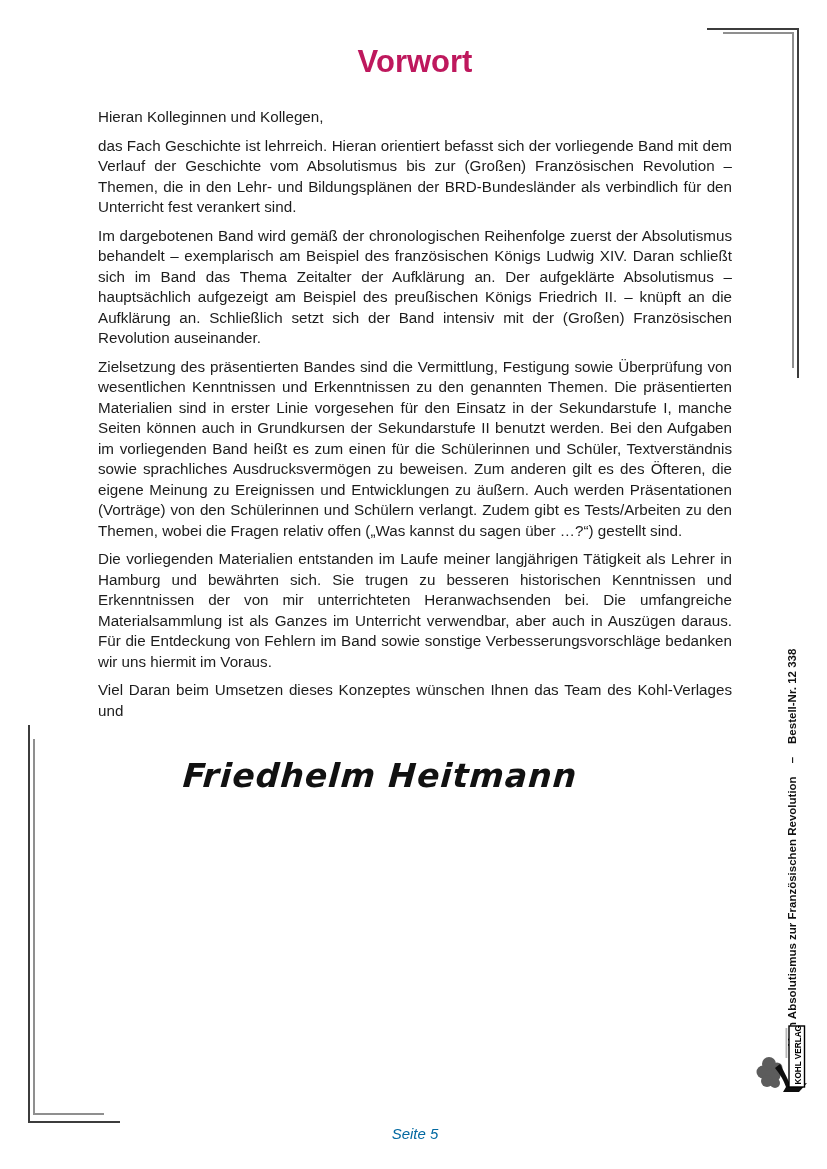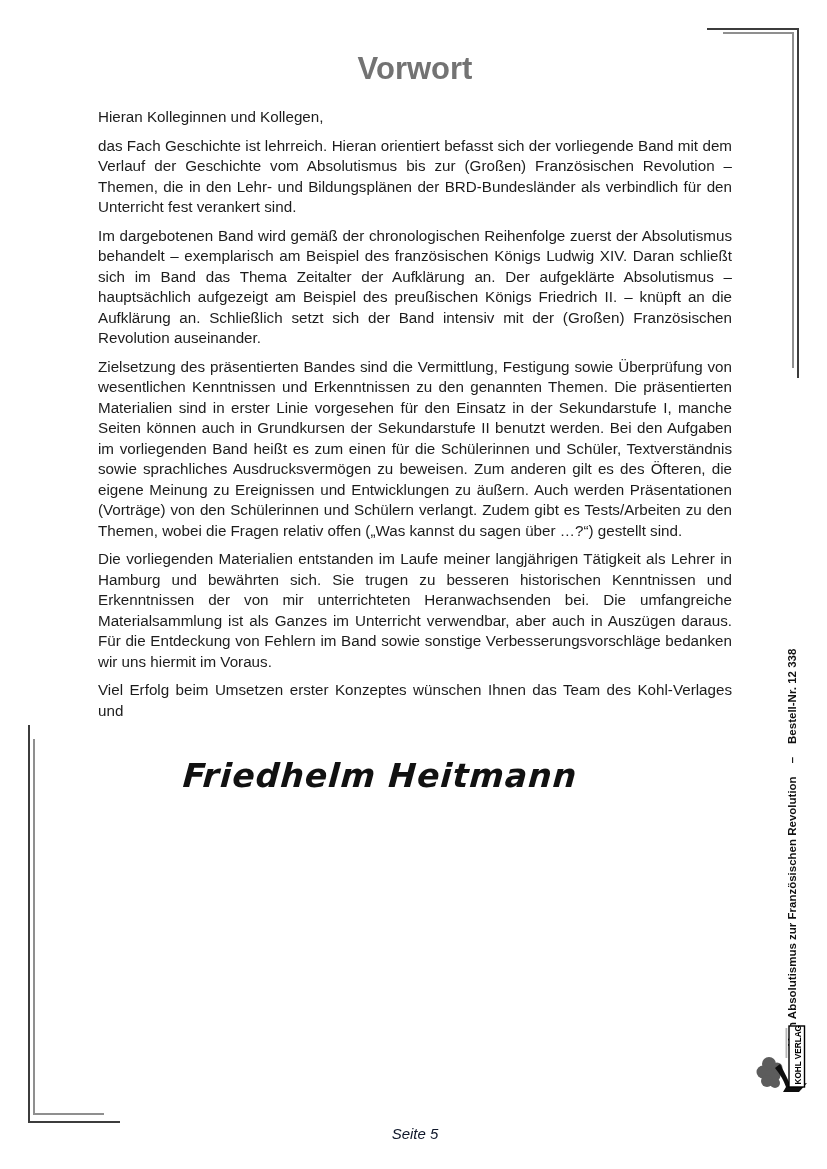--- a/index.html
+++ b/index.html
@@ -37,25 +37,25 @@
   .corner-bl-inner {
     top: 739px; left: 33px;
     width: 69px; height: 374px;
     border-left: 2px solid #8f8f8f;
     border-bottom: 2px solid #8f8f8f;
   }
 
   
   .title {
     position: absolute;
-    top: 30px; left: 98px; width: 634px;
+    top: 23px; left: 98px; width: 634px;
     text-align: center;
     font-size: 31px;
     font-weight: bold;
-    color: #737373;
+    color: #be185d;
   }
   .body-text {
     position: absolute;
     top: 107px; left: 98px; width: 634px;
     font-size: 15.2px;
     line-height: 20.5px;
     text-align: justify;
     hyphens: auto;
   }
   .body-text p { margin: 0 0 8px 0; }
@@ -96,42 +96,42 @@
     width: 72px; height: 84px;
   }
 
   
   .footer {
     position: absolute;
     top: 1125px; left: 98px; width: 634px;
     text-align: center;
     font-size: 15px;
     font-style: italic;
-    color: #0f172a;
+    color: #0369a1;
   }
 </style>
 </head>
 <body>
 
 <div class="page">
 
   <div class="corner corner-tr-outer"></div>
   <div class="corner corner-tr-inner"></div>
   <div class="corner corner-bl-outer"></div>
   <div class="corner corner-bl-inner"></div>
 
   <h1 class="title">Vorwort</h1>
 
   <div class="body-text">
     <p class="salutation">Hieran Kolleginnen und Kollegen,</p>
     <p>das Fach Geschichte ist lehrreich. Hieran orientiert befasst sich der vorliegende Band mit dem Verlauf der Geschichte vom Absolutismus bis zur (Großen) Französischen Revolution – Themen, die in den Lehr- und Bildungsplänen der BRD-Bundesländer als verbindlich für den Unterricht fest verankert sind.</p>
     <p>Im dargebotenen Band wird gemäß der chronologischen Reihenfolge zuerst der Absolutismus behandelt – exemplarisch am Beispiel des französischen Königs Ludwig XIV. Daran schließt sich im Band das Thema Zeitalter der Aufklärung an. Der aufgeklärte Absolutismus – hauptsächlich aufgezeigt am Beispiel des preußischen Königs Friedrich II. – knüpft an die Aufklärung an. Schließlich setzt sich der Band intensiv mit der (Großen) Französischen Revolution auseinander.</p>
     <p>Zielsetzung des präsentierten Bandes sind die Vermittlung, Festigung sowie Überprüfung von wesentlichen Kenntnissen und Erkenntnissen zu den genannten Themen. Die präsentierten Materialien sind in erster Linie vorgesehen für den Einsatz in der Sekundarstufe I, manche Seiten können auch in Grundkursen der Sekundarstufe II benutzt werden. Bei den Aufgaben im vorliegenden Band heißt es zum einen für die Schülerinnen und Schüler, Textverständnis sowie sprachliches Ausdrucksvermögen zu beweisen. Zum anderen gilt es des Öfteren, die eigene Meinung zu Ereignissen und Entwicklungen zu äußern. Auch werden Präsentationen (Vorträge) von den Schülerinnen und Schülern verlangt. Zudem gibt es Tests/Arbeiten zu den Themen, wobei die Fragen relativ offen („Was kannst du sagen über …?“) gestellt sind.</p>
     <p>Die vorliegenden Materialien entstanden im Laufe meiner langjährigen Tätigkeit als Lehrer in Hamburg und bewährten sich. Sie trugen zu besseren historischen Kenntnissen und Erkenntnissen der von mir unterrichteten Heranwachsenden bei. Die umfangreiche Materialsammlung ist als Ganzes im Unterricht verwendbar, aber auch in Auszügen daraus. Für die Entdeckung von Fehlern im Band sowie sonstige Verbesserungsvorschläge bedanken wir uns hiermit im Voraus.</p>
-    <p>Viel Erfolg beim Umsetzen erster Konzeptes wünschen Ihnen das Team des Kohl-Verlages und</p>
+    <p>Viel Daran beim Umsetzen dieses Konzeptes wünschen Ihnen das Team des Kohl-Verlages und</p>
   </div>
 
   <div class="signature">Friedhelm Heitmann</div>
 
   <div class="side-caption">
     <span>Vom Absolutismus zur Französischen Revolution</span><span class="sep">–</span><span>Bestell-Nr. 12 338</span>
   </div>
 
   <div class="logo-wrap">
     <svg width="72" height="84" viewBox="0 0 72 84">

